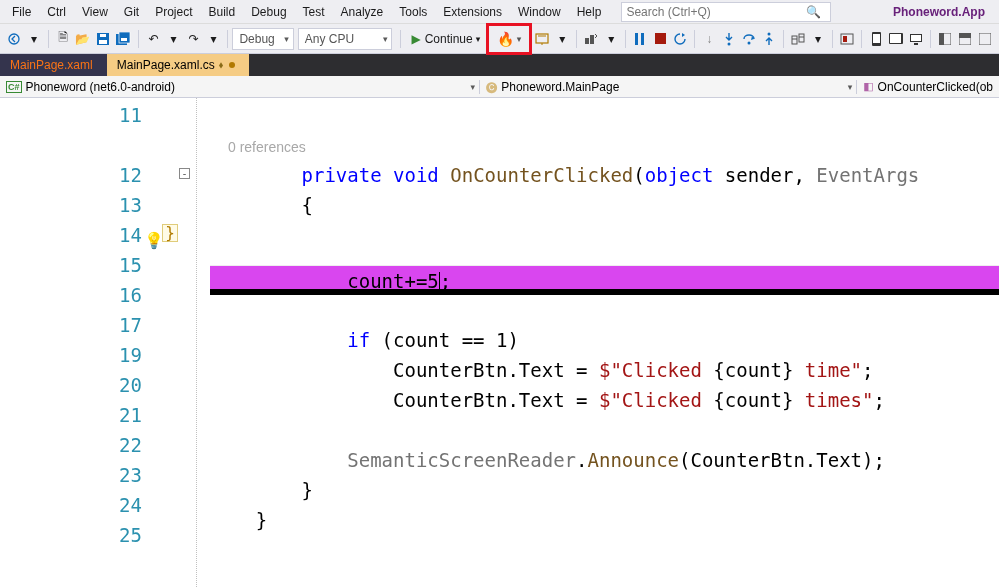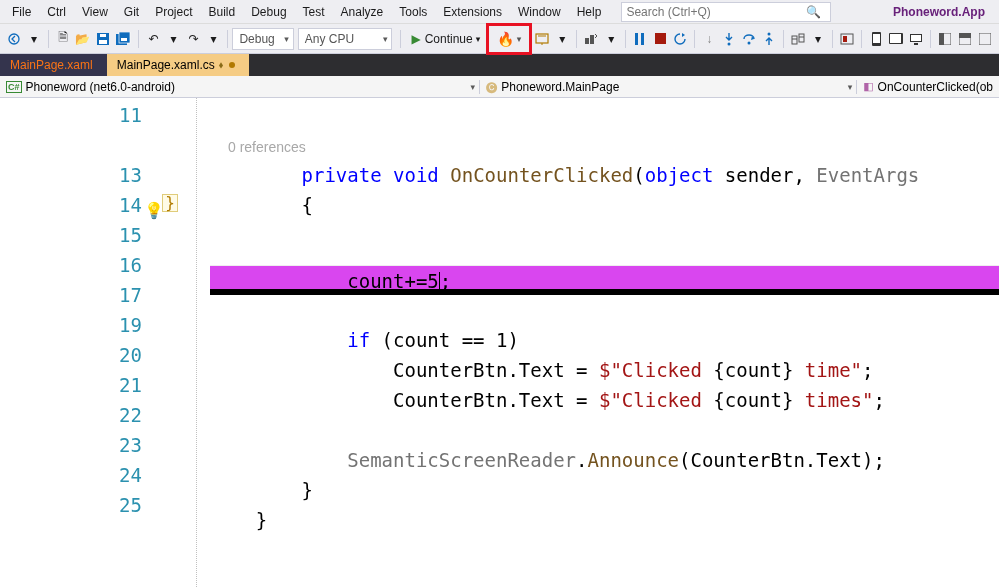--- a/index.html
+++ b/index.html
@@ -250,20 +250,21 @@
   <div class="navseg last">
     <span class="nav-icon" style="color:#b064a8">◧</span>
     <span style="white-space:nowrap;overflow:hidden">OnCounterClicked(ob</span>
   </div>
 </div>
 
 <div class="editor">
   <div class="gutter" id="gutter">
       <div class="ln">11</div>
       <div class="ln"></div>
+      <div class="ln">12<div class="foldmark">-</div></div>
       <div class="ln">13</div>
       <div class="ln">14<span class="bulb">💡</span><span class="bracket-out">}</span></div>
       <div class="ln">15</div>
       <div class="ln">16</div>
       <div class="ln">17</div>
       <div class="ln">19</div>
       <div class="ln">20</div>
       <div class="ln">21</div>
       <div class="ln">22</div>
       <div class="ln">23</div>

